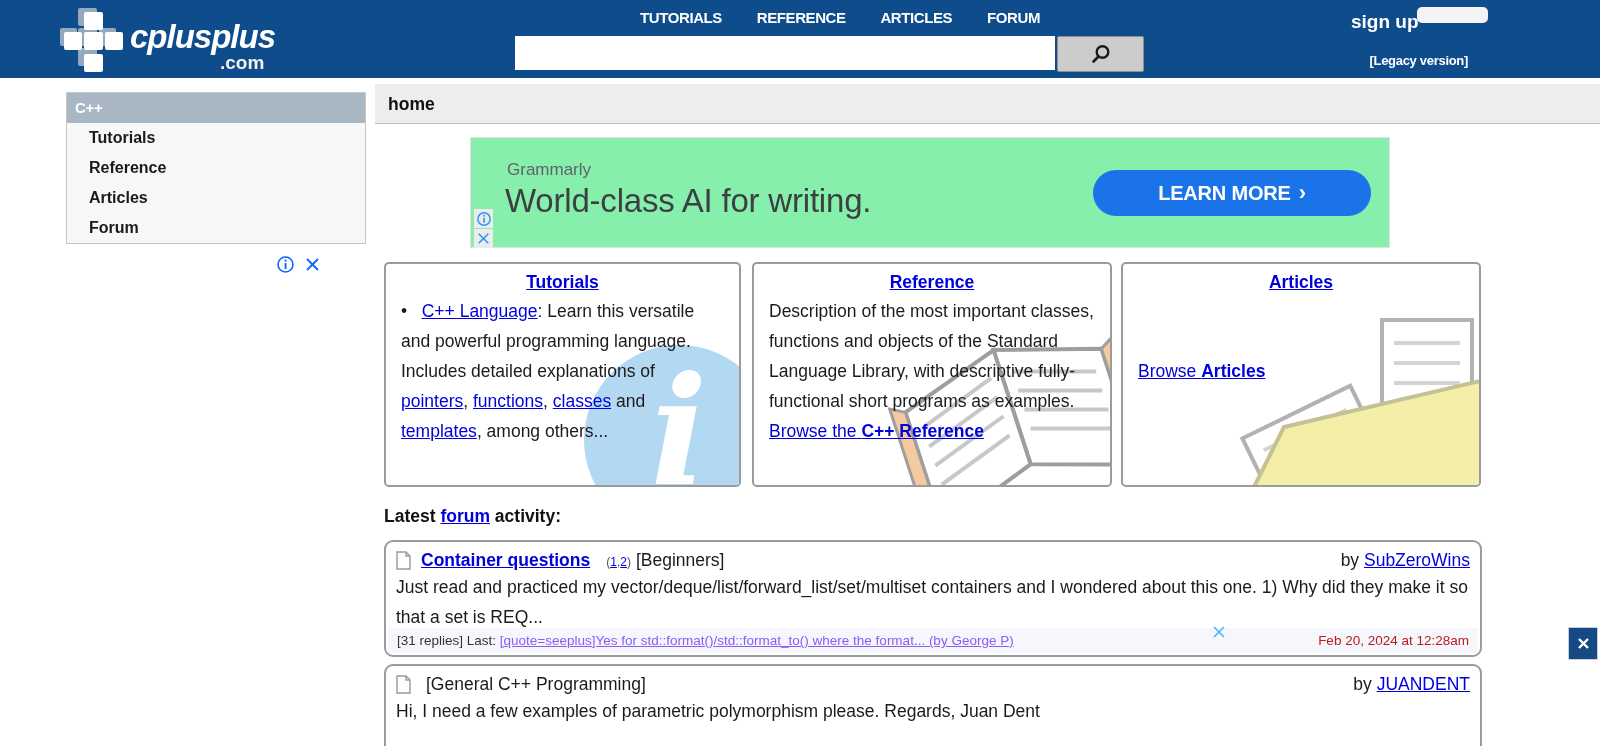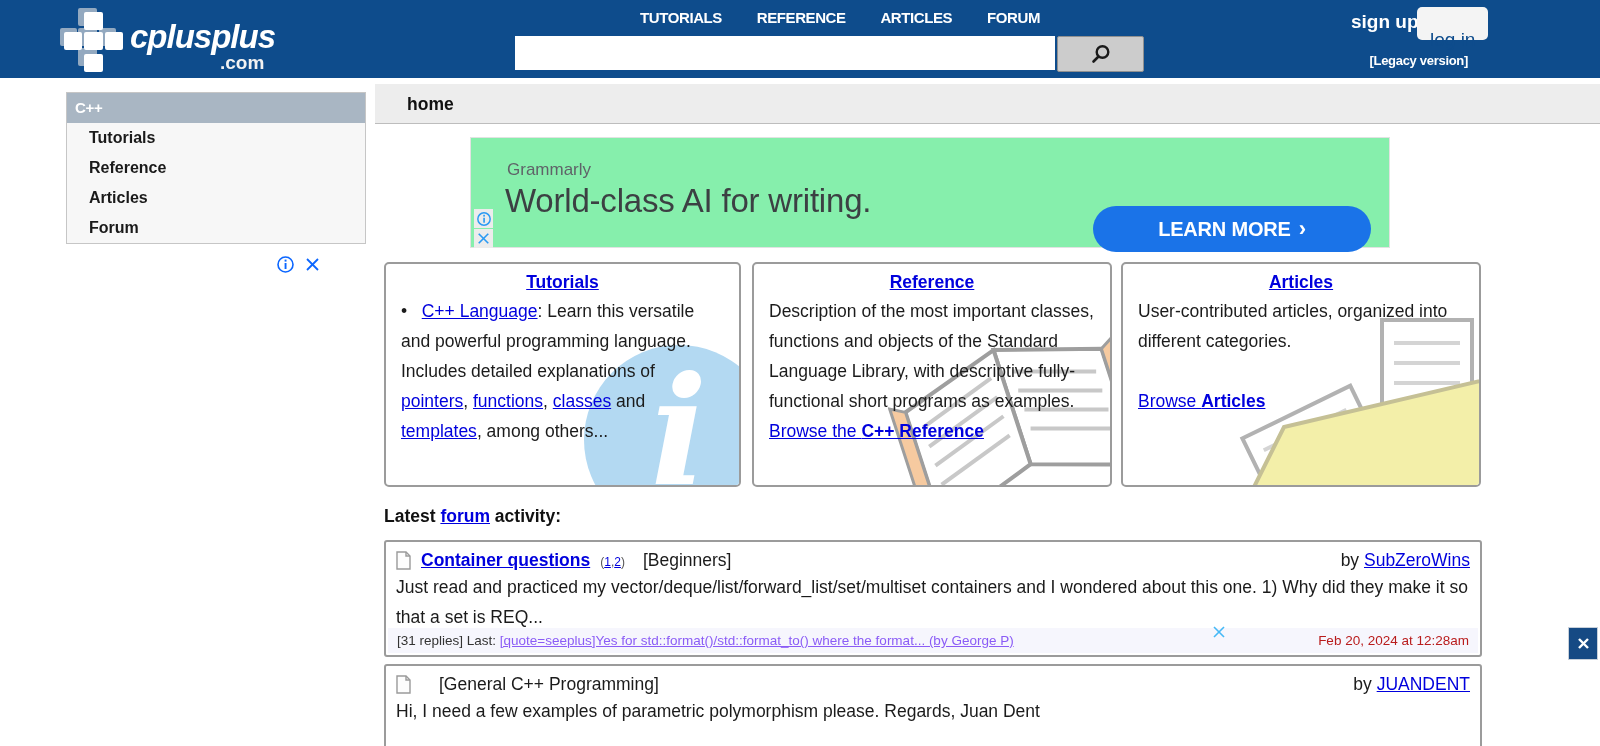--- a/index.html
+++ b/index.html
@@ -18,45 +18,45 @@
   .logo-tld{position:absolute;left:160px;top:44px;font-size:19px;font-weight:bold;
             color:#f2f2f2;}
   .topnav{position:absolute;left:640px;top:9px;width:400px;display:flex;justify-content:space-between;}
   .topnav .nav-item{color:#fff;font-weight:bold;font-size:15px;letter-spacing:-0.4px;cursor:pointer;}
   .searchbar{position:absolute;left:515px;top:36px;display:flex;}
   .search-input{width:540px;height:34px;border:none;outline:none;background:#fff;
                 font-size:16px;padding:0 8px;box-sizing:border-box;}
   .search-btn{width:85px;height:34px;margin-left:2px;background:#cccccc;border:1px solid #909090;
               border-radius:2px;display:flex;align-items:center;justify-content:center;cursor:pointer;}
   .signup{position:absolute;left:1351px;top:11px;color:#fff;font-size:19px;font-weight:600;cursor:pointer;}
-  .login-btn{position:absolute;left:1417px;top:7px;height:33px;padding:16px 13px;background:#f4f4f4;
+  .login-btn{position:absolute;left:1417px;top:7px;height:16px;padding:8px 13px;background:#f4f4f4;
              border:none;border-radius:5px;color:#0e4c8c;font-size:19px;line-height:33px;
              font-family:"Liberation Sans",sans-serif;cursor:pointer;}
   .legacy{position:absolute;right:132px;top:53px;color:#fff;font-size:13px;font-weight:bold;letter-spacing:-0.3px;text-align:right;}
 
   
   .sidebar{position:absolute;left:66px;top:92px;width:298px;background:#f7f7f7;border:1px solid #c6c6c6;}
   .sidebar-header{height:30px;line-height:30px;background:#a9b6c3;color:#fff;font-weight:bold;
                   font-size:15px;padding-left:8px;letter-spacing:-0.3px;}
   .sidebar-item{height:30px;line-height:30px;padding-left:22px;font-weight:bold;font-size:16px;
                 color:#1a1a1a;cursor:pointer;}
   .sidebar-adctrl{position:absolute;left:277px;top:256px;display:flex;gap:11px;align-items:center;}
 
   
   .home-strip{position:absolute;left:375px;top:84px;width:1225px;height:40px;background:#ededed;
-              border-bottom:1px solid #bdbdbd;line-height:40px;padding-left:32px;box-sizing:border-box;
+              border-bottom:1px solid #bdbdbd;line-height:40px;padding-left:13px;box-sizing:border-box;
               font-weight:bold;font-size:17.5px;color:#111;}
 
   
   .ad{position:absolute;left:470px;top:137px;width:920px;height:111px;background:#86efac;border:1px solid #e2e2e2;box-sizing:border-box;}
   .ad-brand{position:absolute;left:36px;top:22px;font-size:17px;color:#5f6368;}
   .ad-headline{position:absolute;left:34px;top:44px;font-size:33px;color:#3c4043;letter-spacing:-0.2px;}
   .ad-cta{position:absolute;left:622px;top:32px;width:278px;height:46px;border-radius:23px;background:#1a73e8;
           display:flex;align-items:center;justify-content:center;gap:8px;color:#fff;font-weight:bold;
-          font-size:20px;letter-spacing:-0.2px;cursor:pointer;margin-top:36px;}
+          font-size:20px;letter-spacing:-0.2px;cursor:pointer;}
   .ad-cta .chev{font-size:22px;font-weight:bold;}
   .ad-leftctrl{position:absolute;left:3px;top:71px;display:flex;flex-direction:column;gap:1px;}
   .ad-tile{width:19px;height:19px;background:#ececec;display:flex;align-items:center;justify-content:center;cursor:pointer;}
 
   
   .card{position:absolute;top:262px;height:225px;background:#fff;border:2px solid #9b9b9b;border-radius:5px;
         box-sizing:border-box;padding:8px 15px;overflow:hidden;}
   .card1{left:384px;width:357px;} .card2{left:752px;width:360px;} .card3{left:1121px;width:360px;}
   .card-title{text-align:center;font-size:17.5px;font-weight:bold;position:relative;z-index:1;}
   .card-title a{font-weight:bold;}
@@ -65,27 +65,27 @@
   .wm-info{right:-35px;bottom:-50px;width:190px;height:190px;border-radius:50%;background:#b3d9f2;
            display:flex;align-items:center;justify-content:center;}
   .wm-info span{font-family:"DejaVu Serif",serif;font-style:italic;font-weight:bold;
                 font-size:150px;color:#fff;line-height:1;margin-top:-18px;}
   .wm-book{right:-28px;bottom:-40px;}
   .wm-folder{right:-18px;bottom:-30px;}
 
   
   .forum-heading{position:absolute;left:384px;top:506px;font-size:17.5px;font-weight:bold;color:#111;}
   .forum-heading .lnk{font-weight:bold;}
-  .post{position:absolute;left:384px;width:1098px;background:#fff;border:2px solid #9b9b9b;border-radius:3px;box-sizing:border-box;}
+  .post{position:absolute;left:384px;width:1098px;background:#fff;border:2px solid #9b9b9b;border-radius:9px;box-sizing:border-box;}
   .post1{top:540px;height:117px;} .post2{top:664px;height:120px;}
   .post-head{display:flex;align-items:baseline;padding:8px 10px 0 10px;}
   .post-icon{align-self:center;margin-right:10px;flex:0 0 auto;}
   .post-title{font-size:17.5px;font-weight:bold;}
-  .post-pages{font-size:12px;margin-left:10px;color:#555;}
-  .post-category{margin-left:18px;font-size:17.5px;color:#1b1b1b;}
+  .post-pages{font-size:12px;margin-left:16px;color:#555;}
+  .post-category{margin-left:5px;font-size:17.5px;color:#1b1b1b;}
   .post-by{margin-left:auto;font-size:17.5px;color:#1b1b1b;}
   .post-body{padding:1px 10px 0 10px;font-size:17.5px;line-height:30px;color:#1b1b1b;}
   .post-footer{position:absolute;left:2px;right:2px;bottom:2px;height:25px;background:#f6f6fd;
                display:flex;align-items:center;padding:0 9px;font-size:13.5px;color:#333;}
   .post-date{margin-left:auto;color:#b91c1c;}
   .mini-x{position:absolute;left:1212px;top:625px;cursor:pointer;}
   .corner-x{position:absolute;left:1568px;top:627px;width:30px;height:33px;background:#164a84;
             border:1px solid #c7d0da;box-sizing:border-box;display:flex;align-items:center;
             justify-content:center;cursor:pointer;}
 </style>
@@ -230,21 +230,21 @@
         <g stroke="#d4d4d4" stroke-width="4">
           <line x1="162" y1="28" x2="228" y2="28"></line>
             <line x1="162" y1="48" x2="228" y2="48"></line>
           <line x1="162" y1="68" x2="228" y2="68"></line>
             <line x1="162" y1="88" x2="210" y2="88"></line>
         </g>
       </g>
       <polygon points="8,200 52,112 265,62 265,200" fill="#f3efa9" stroke="#c5c095" stroke-width="4"></polygon>
     </svg>
     <div class="card-title"><a>Articles</a></div>
-    <div class="card-body"><span>User-contributed articles, organized into different categories.</span><br><br><a class="lnk">Browse </a><a class="lnk" style="font-weight: 700;">Articles</a></div>
+    <div class="card-body"><br><br><a class="lnk">Browse </a><a class="lnk" style="font-weight: 700;">Articles</a></div>
   </div>
 
   <div class="forum-heading"><span>Latest </span><a class="lnk">forum</a><span> activity:</span></div>
 
   <div class="post post1">
     <div class="post-head">
       <svg class="post-icon" width="15" height="19" viewBox="0 0 15 19">
         <path d="M1 1 H10 L14 5 V18 H1 Z" fill="#fdfdfd" stroke="#9a9a9a" stroke-width="1.4"></path>
         <path d="M10 1 V5 H14" fill="none" stroke="#9a9a9a" stroke-width="1.4"></path>
       </svg>

